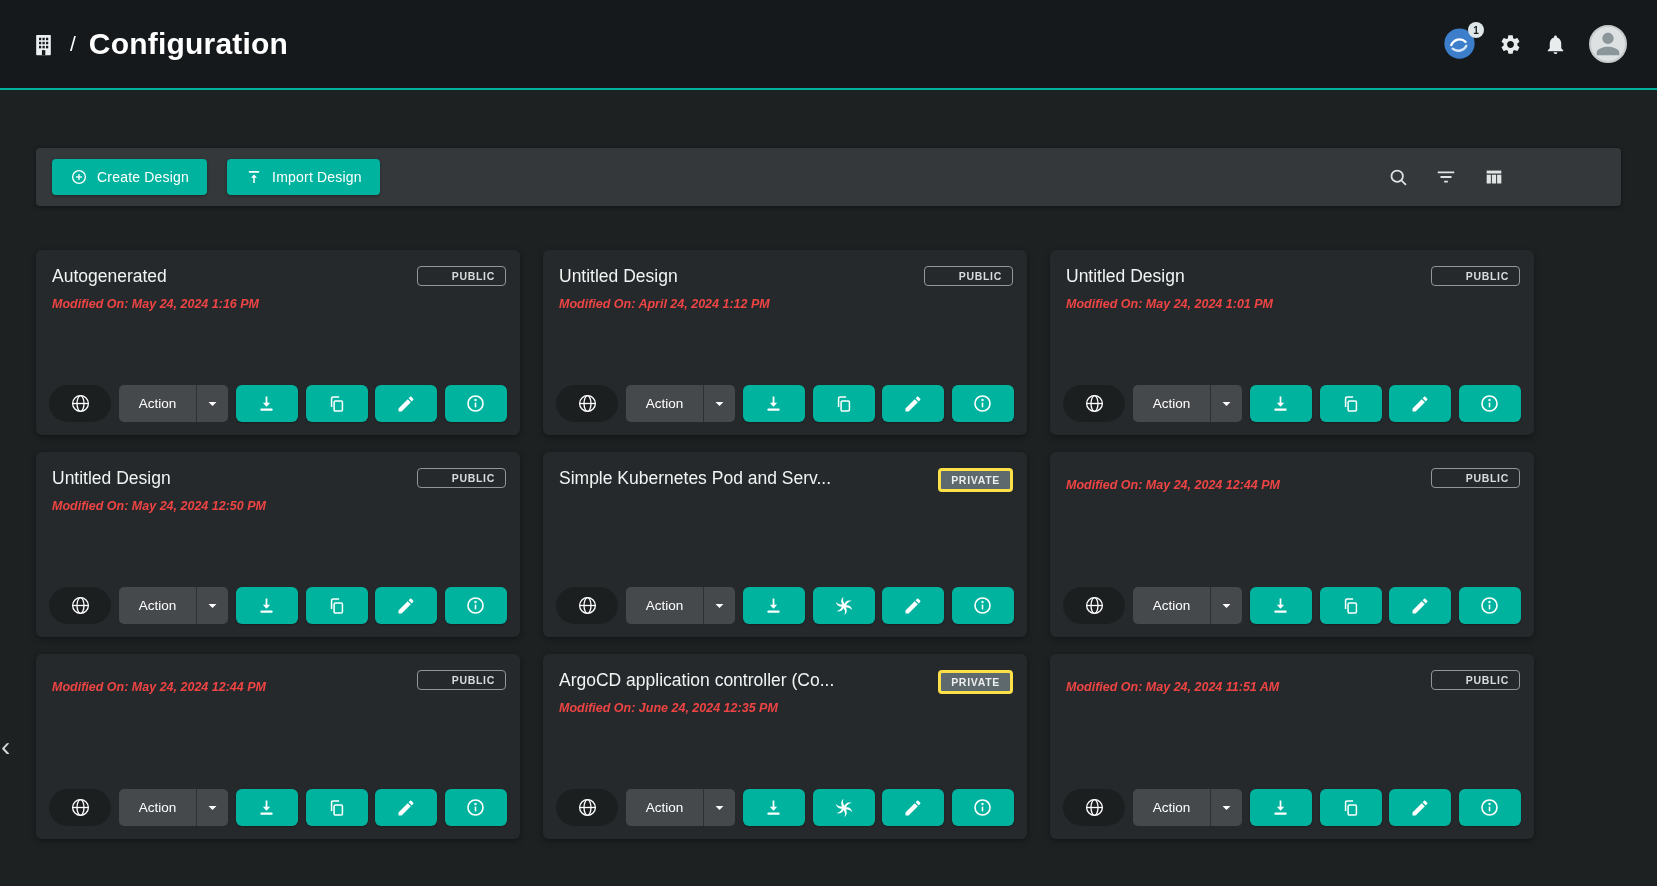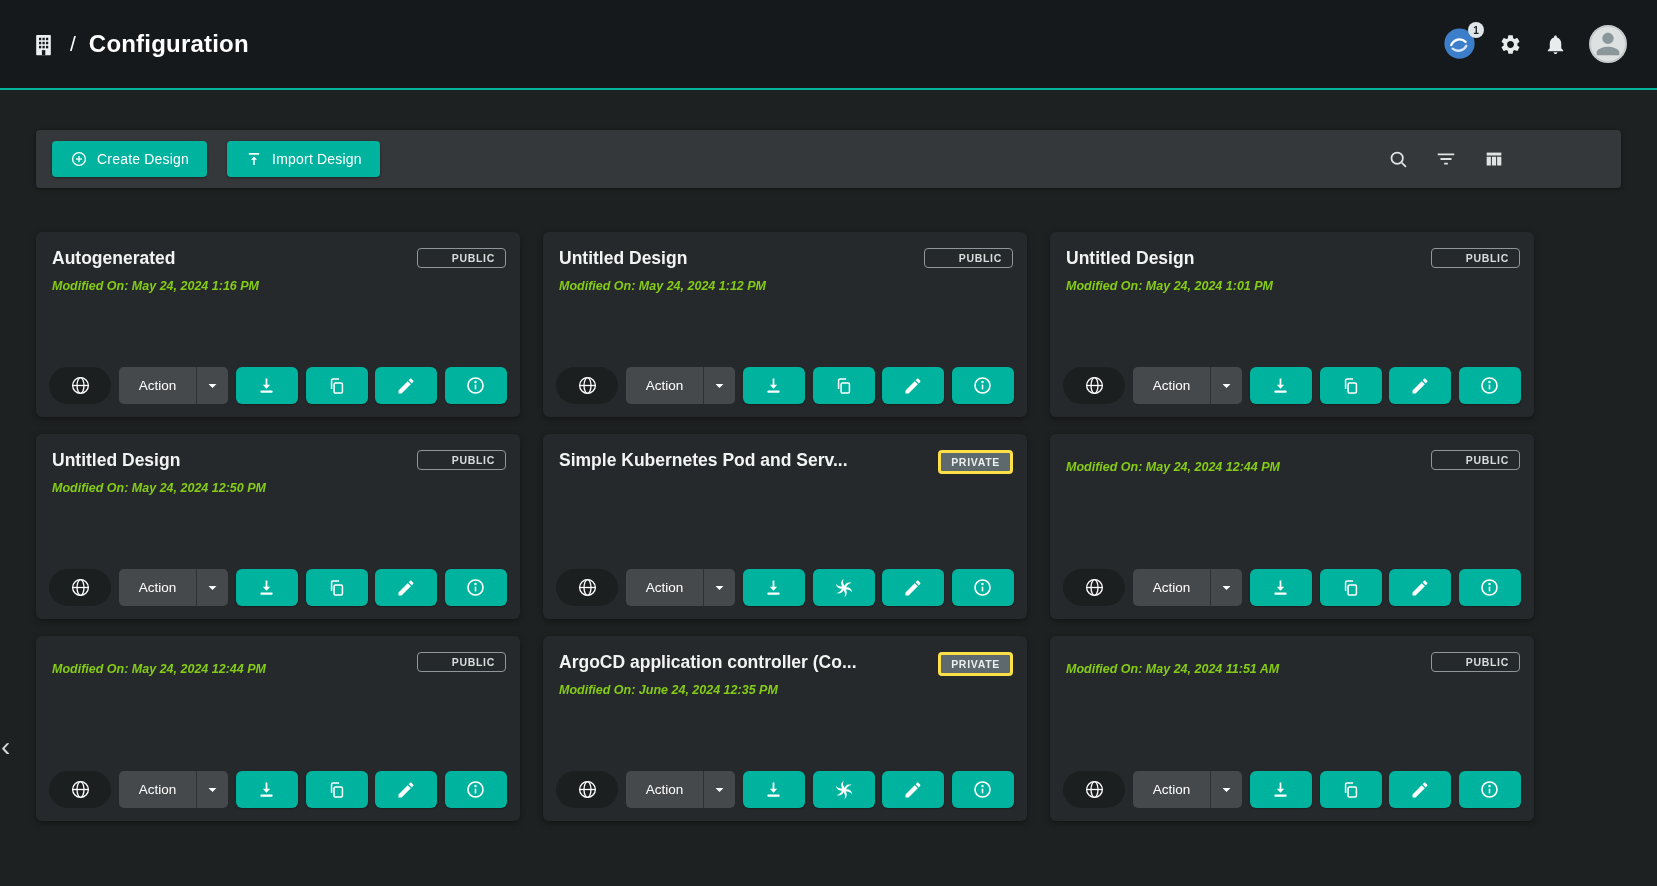--- a/index.html
+++ b/index.html
@@ -15,41 +15,41 @@
   .navbar {
     height: 90px;
     background: #15191b;
     border-bottom: 2px solid #00b39f;
     display: flex;
     align-items: center;
     padding: 0 30px;
   }
   .brand { display: flex; align-items: center; }
   .crumb-sep { color: #ffffff; font-size: 21px; margin: 0 13px; font-weight: 400; }
-  .page-title { color: #ffffff; font-size: 24px; font-weight: 700; letter-spacing: .2px; }
+  .page-title { color: #ffffff; font-size: 30px; font-weight: 700; letter-spacing: .2px; }
   .nav-right { margin-left: auto; display: flex; align-items: center; gap: 22px; }
   .provider-wrap { position: relative; width: 34px; height: 34px; cursor: pointer; }
   .notif-badge {
     position: absolute; top: -5px; right: -7px;
     min-width: 16px; height: 16px; border-radius: 8px;
     background: #dfe6ea; color: #1b1e1f;
     font-size: 10px; font-weight: 700;
     display: flex; align-items: center; justify-content: center;
     padding: 0 4px;
   }
   .nav-icon-btn { background: none; border: none; cursor: pointer; display: flex; align-items: center; }
   .avatar {
     width: 38px; height: 38px; border-radius: 50%;
     background: #dde1e2; display: flex; align-items: flex-end; justify-content: center;
     overflow: hidden; cursor: pointer; border: 2px solid #c4cacc;
   }
 
   
   .toolbar {
-    margin: 40px 36px 0;
+    margin: 58px 36px 0;
     height: 58px;
     background: #34383a;
     border-radius: 4px;
     display: flex;
     align-items: center;
     padding: 0 16px;
     gap: 20px;
     box-shadow: 0 1px 4px rgba(0,0,0,.45);
   }
   .btn-teal {
@@ -75,31 +75,31 @@
   }
   .card {
     position: relative;
     height: 185px;
     background: #26292b;
     border-radius: 6px;
     padding: 16px;
     box-shadow: 0 2px 6px rgba(0,0,0,.4);
   }
   .card-title {
-    color: #f2f4f4; font-size: 17.5px; font-weight: 700;
+    color: #f2f4f4; font-size: 17.5px; font-weight: 400;
     max-width: 370px; white-space: nowrap; overflow: hidden; text-overflow: ellipsis;
   }
   .badge-visibility {
     position: absolute; top: 16px; right: 14px;
     font-size: 10.5px; letter-spacing: .7px;
     padding: 3px 10px; border-radius: 4px; font-weight: 600;
   }
   .badge-visibility.public { border: 1px solid #8f979a; color: #d8dcdd; background: transparent; padding-left: 34px; }
   .badge-visibility.private { border: 3px solid #fde047; background: #5d696d; color: #eceeee; }
-  .modified { margin-top: 10px; color: #84cc16; font-size: 12.5px; font-style: italic; font-weight: 700; }
+  .modified { margin-top: 10px; color: #ef4444; font-size: 12.5px; font-style: italic; font-weight: 700; }
   .card-actions {
     position: absolute; left: 13px; right: 13px; bottom: 13px;
     display: flex; justify-content: space-between; align-items: center;
   }
   .globe-btn {
     width: 62px; height: 37px; border-radius: 19px;
     background: #1c1f20; border: none; cursor: pointer;
     display: flex; align-items: center; justify-content: center;
   }
   .action-split {
@@ -278,21 +278,21 @@
           <line x1="12" y1="11" x2="12" y2="16.4"></line>
           <circle cx="12" cy="7.9" r="0.5" fill="#ffffff"></circle>
         </svg>
       </button>
     </div>
   </section>
 
   <section class="card">
     <h3 class="card-title">Untitled Design</h3>
     <span class="badge-visibility public">PUBLIC</span>
-    <p class="modified">Modified On: May 24, 2024 1:12 PM</p>
+    <p class="modified">Modified On: April 24, 2024 1:12 PM</p>
 
     <div class="card-actions">
       <button class="globe-btn">
         <svg viewBox="0 0 24 24" width="21" height="21" fill="none" stroke="#ffffff" stroke-width="1.5">
           <circle cx="12" cy="12" r="9"></circle>
           <ellipse cx="12" cy="12" rx="4" ry="9"></ellipse>
           <line x1="3" y1="12" x2="21" y2="12"></line>
         </svg>
       </button>
 

